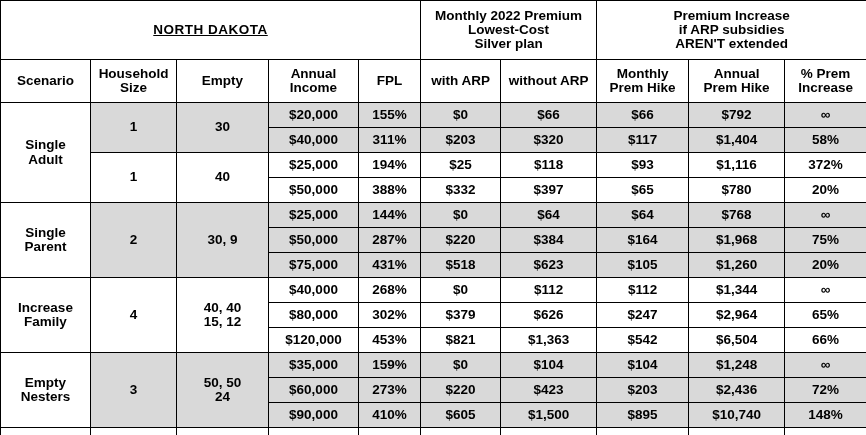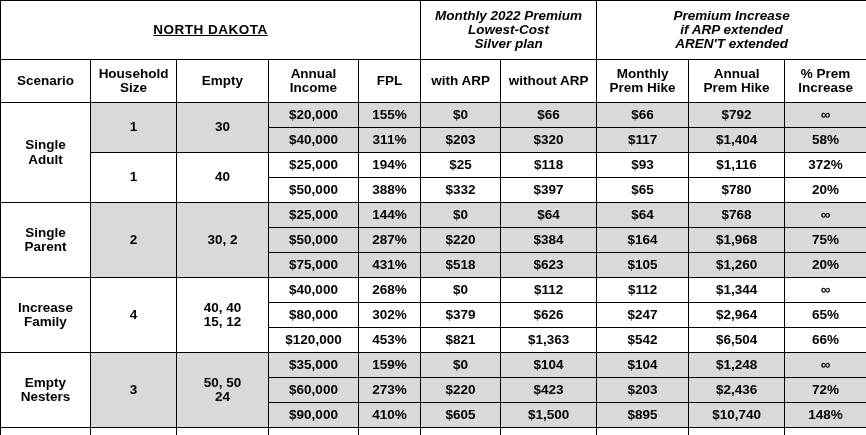--- a/index.html
+++ b/index.html
@@ -55,21 +55,20 @@
     letter-spacing: 0.5px;
     height: 58px;
     text-decoration: underline;
   }
   .grouphead {
     font-size: 13.5px;
     font-weight: bold;
     padding: 3px 2px;
     line-height: 1.18;
     white-space: normal;
-    font-style: italic;
   }
   .colhead {
     font-size: 13.5px;
     font-weight: bold;
     height: 42px;
     padding: 2px 1px;
     line-height: 1.15;
     white-space: normal;
   }
   .scenario-cell {
@@ -107,21 +106,21 @@
 
       <tr>
         <td class="title-cell" colspan="5">NORTH DAKOTA</td>
         <td class="grouphead" colspan="2">
           <div>Monthly 2022 Premium</div>
           <div>Lowest-Cost</div>
           <div>Silver plan</div>
         </td>
         <td class="grouphead" colspan="3">
           <div>Premium Increase</div>
-          <div>if ARP extended</div>
+          <div>if ARP subsidies</div>
           <div>AREN'T extended</div>
         </td>
       </tr>
 
       <tr>
         <td class="colhead">Scenario</td>
         <td class="colhead">
           <div>Household</div>
           <div>Size</div>
         </td>
@@ -192,21 +191,21 @@
         <td class="num">$780</td>
         <td class="num">20%</td>
       </tr>
 
       <tr class="row-h">
         <td class="scenario-cell" rowspan="3">
           <div>Single</div>
           <div>Parent</div>
         </td>
         <td class="numc shaded" rowspan="3">2</td>
-        <td class="numc shaded ages-cell" rowspan="3">30, 2</td>
+        <td class="numc shaded ages-cell" rowspan="3">30, 9</td>
         <td class="num shaded">$25,000</td>
         <td class="num shaded">144%</td>
         <td class="num shaded">$0</td>
         <td class="num shaded">$64</td>
         <td class="num shaded">$64</td>
         <td class="num shaded">$768</td>
         <td class="numc shaded inf">∞</td>
       </tr>
       <tr class="row-h">
         <td class="num shaded">$50,000</td>

